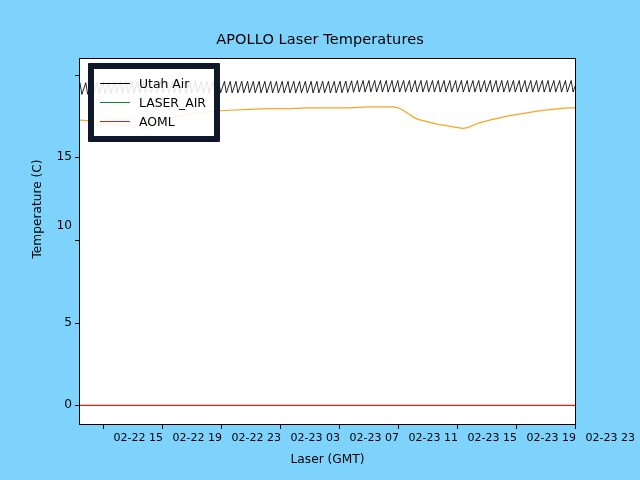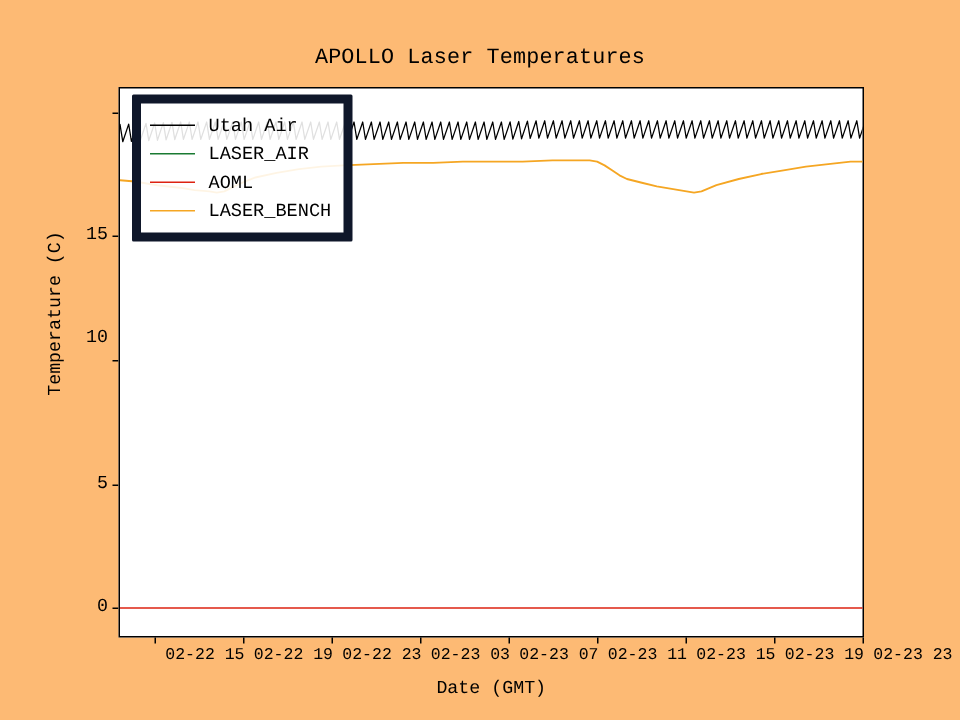--- a/index.html
+++ b/index.html
@@ -10,22 +10,21 @@
     width: 640px;
     height: 480px;
     background: #ffffff;
     font-family: "DejaVu Sans", sans-serif;
     overflow: hidden;
   }
   #figure {
     position: relative;
     width: 640px;
     height: 480px;
-    background: #fdba74;
-    font-family: Liberation Mono, monospace;
+    background: #7dd3fc;
   }
   #chart-title {
     position: absolute;
     left: 0;
     top: 31px;
     width: 640px;
     text-align: center;
     font-size: 14.5px;
     color: #000000;
     letter-spacing: 0.1px;
@@ -168,24 +167,20 @@
         <span class="legend-swatch" style="border-top-color: rgb(0, 0, 0);"></span>
         <span class="legend-text">Utah Air</span>
       </div>
       <div class="legend-row">
         <span class="legend-swatch" style="border-top-color: rgb(26, 122, 50);"></span>
         <span class="legend-text">LASER_AIR</span>
       </div>
       <div class="legend-row">
         <span class="legend-swatch" style="border-top-color: rgb(221, 34, 17);"></span>
         <span class="legend-text">AOML</span>
-      </div>
-      <div class="legend-row">
-        <span class="legend-swatch" style="border-top-color: rgb(245, 166, 35);"></span>
-        <span class="legend-text">LASER_BENCH</span>
       </div>
     </div>
 
   <div id="x-ticks">
       <div class="xtick" style="left: 103px;">02-22 15</div>
       <div class="xtick-mark" style="left: 103px;"></div>
       <div class="xtick" style="left: 162px;">02-22 19</div>
       <div class="xtick-mark" style="left: 162px;"></div>
       <div class="xtick" style="left: 221px;">02-22 23</div>
       <div class="xtick-mark" style="left: 221px;"></div>
@@ -195,15 +190,15 @@
       <div class="xtick-mark" style="left: 339px;"></div>
       <div class="xtick" style="left: 398px;">02-23 11</div>
       <div class="xtick-mark" style="left: 398px;"></div>
       <div class="xtick" style="left: 457px;">02-23 15</div>
       <div class="xtick-mark" style="left: 457px;"></div>
       <div class="xtick" style="left: 516px;">02-23 19</div>
       <div class="xtick-mark" style="left: 516px;"></div>
       <div class="xtick" style="left: 575px;">02-23 23</div>
       <div class="xtick-mark" style="left: 575px;"></div>
     </div>
-  <div id="x-axis-label">Date (GMT)</div>
+  <div id="x-axis-label">Laser (GMT)</div>
 
 </div>
 
 </body></html>

